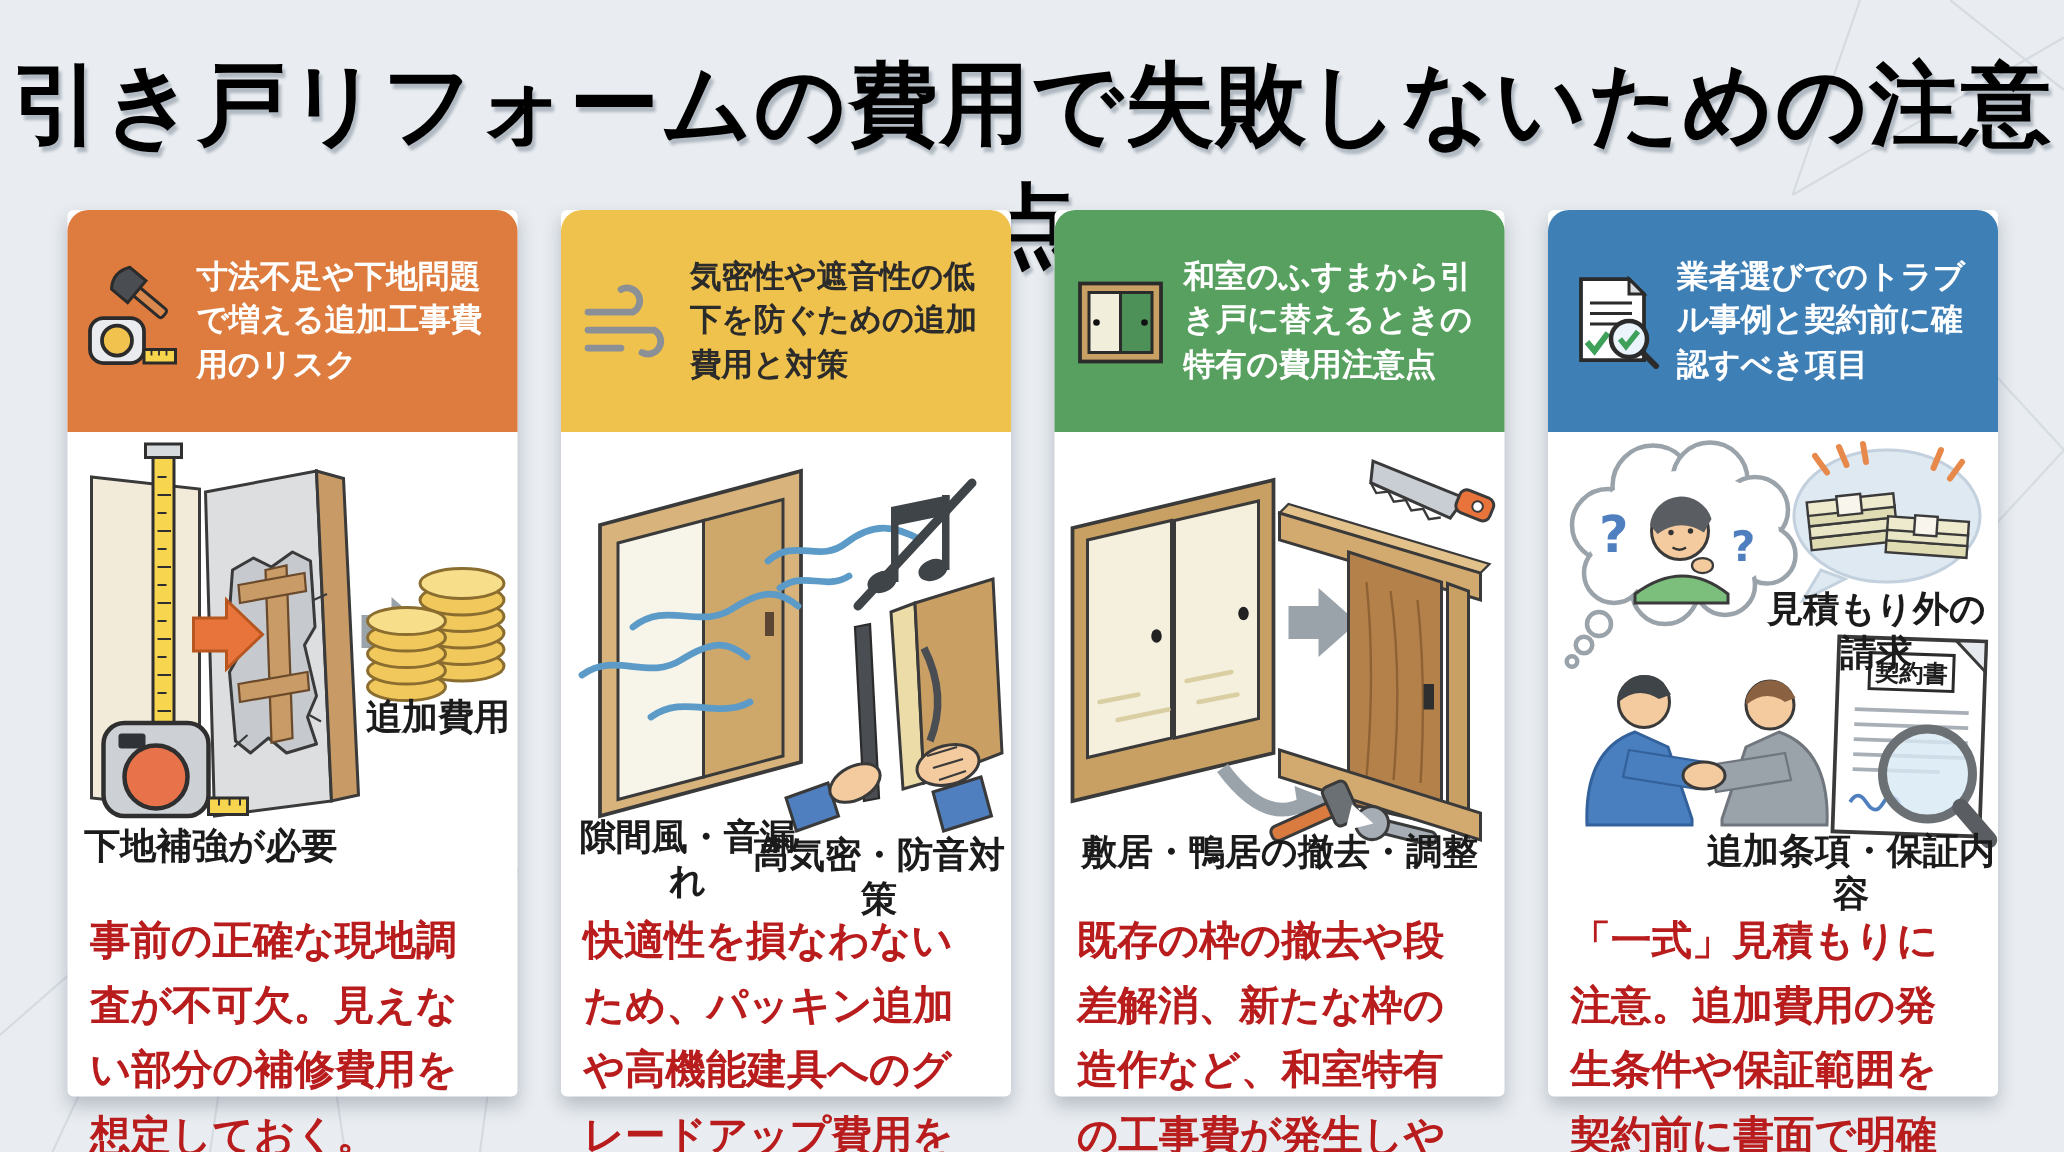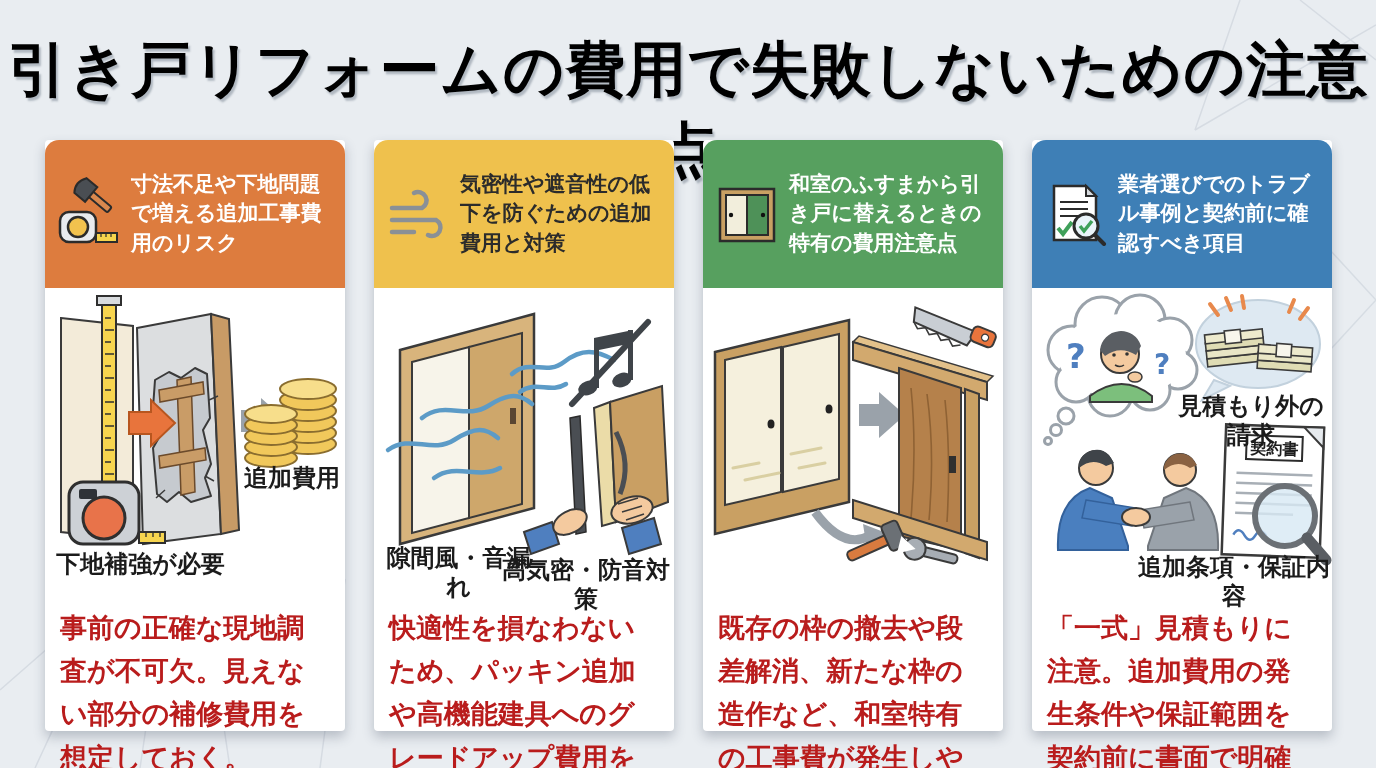--- a/index.html
+++ b/index.html
@@ -202,20 +202,21 @@
           <g transform="rotate(-24 172 256)">
             <rect x="142" y="252" width="48" height="10" rx="4" fill="#D97B3F" stroke="#3A3A3A" stroke-width="2"></rect>
             <rect x="184" y="242" width="17" height="28" rx="4" fill="#6B7075" stroke="#3A3A3A" stroke-width="2"></rect>
           </g>
           <g transform="rotate(14 216 268)">
             <rect x="212" y="258" width="42" height="9" rx="4" fill="#A7ADB4" stroke="#3A3A3A" stroke-width="2"></rect>
             <circle cx="210" cy="262" r="11" fill="#A7ADB4" stroke="#3A3A3A" stroke-width="2"></circle>
             <polygon points="211,262 194,253 194,271" fill="#FFFFFF"></polygon>
           </g>
         </svg>
+        <div class="caption c3-main">敷居・鴨居の撤去・調整</div>
       </div>
       <p class="body-text">既存の枠の撤去や段差解消、新たな枠の造作など、和室特有の工事費が発生しやすい。</p>
     </section>
 
     <section class="card">
       <header class="card-header" style="background-color: rgb(62, 127, 182); color: rgb(255, 255, 255);">
         <span class="hdr-icon">
           <svg width="64" height="64" viewBox="0 0 64 64">
             <path d="M10,4 h32 l10,10 v44 h-42 z" fill="#FFFFFF" stroke="#2B2B2B" stroke-width="2.5"></path>
             <polygon points="42,4 52,14 42,14" fill="#D8DCE0" stroke="#2B2B2B" stroke-width="2"></polygon>

